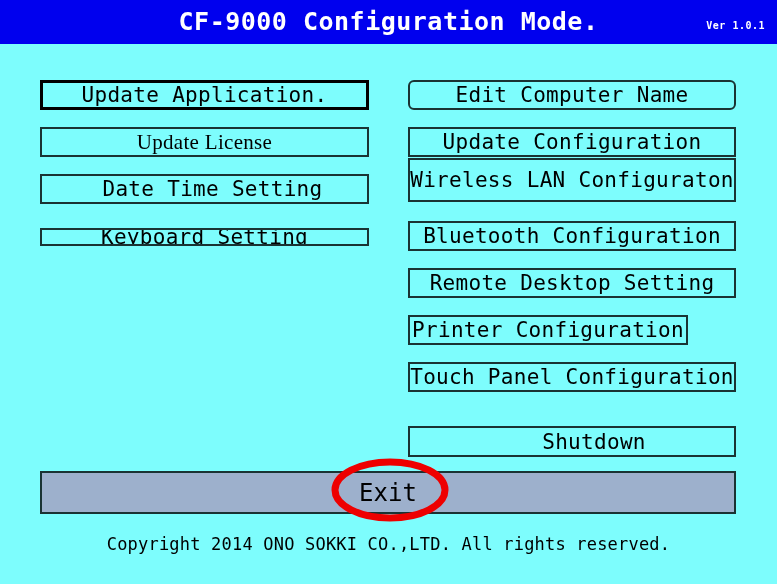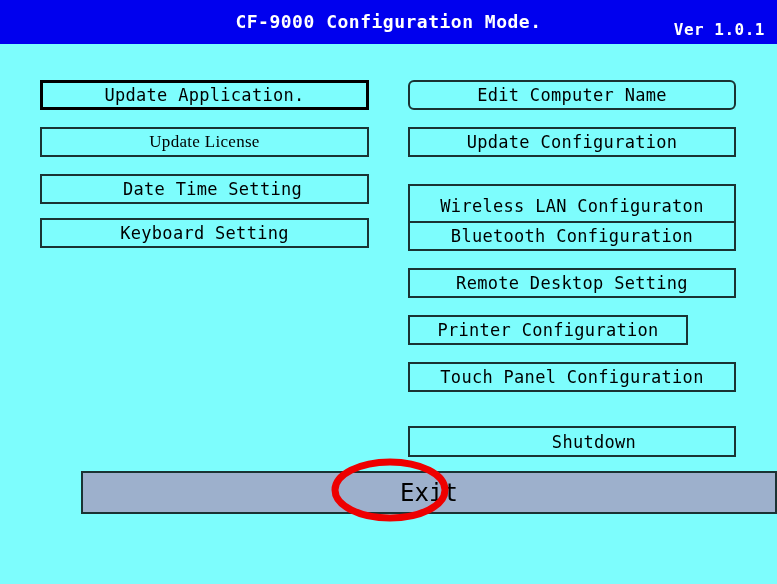--- a/index.html
+++ b/index.html
@@ -33,46 +33,46 @@
   #title-text {
     position: absolute;
     left: 0;
     top: 0;
     width: 777px;
     height: 44px;
     line-height: 44px;
     text-align: center;
     color: #ffffff;
     font-family: "DejaVu Sans Mono", monospace;
-    font-size: 18px;
+    font-size: 25px;
     font-weight: bold;
     letter-spacing: 0.5px;
     white-space: nowrap;
   }
   #version-text {
     position: absolute;
     right: 12px;
     top: 20px;
     color: #ffffff;
     font-family: "DejaVu Sans Mono", monospace;
-    font-size: 16px;
+    font-size: 10px;
     font-weight: bold;
     letter-spacing: 0.5px;
     white-space: nowrap;
   }
 
   
   .btn {
     position: absolute;
     box-sizing: border-box;
     background: #7dfdfd;
     border: 2px solid #1a3333;
     color: #000000;
     font-family: "DejaVu Sans Mono", monospace;
-    font-size: 17px;
+    font-size: 21px;
     text-align: center;
     white-space: nowrap;
     overflow: hidden;
     letter-spacing: 0.3px;
     display: flex;
     align-items: center;
     justify-content: center;
     cursor: pointer;
   }
   .btn.focused {
@@ -132,53 +132,54 @@
   <div id="left-column">
       <div class="btn focused" style="left: 40px; top: 80px; width: 329px; height: 30px;">
         <span>Update Application.</span>
       </div>
       <div class="btn" style="left: 40px; top: 127px; width: 329px; height: 30px; font-family: Liberation Serif, serif;">
         <span>Update License</span>
       </div>
       <div class="btn" style="left: 40px; top: 174px; width: 329px; height: 30px; padding-left: 16px;">
         <span>Date Time Setting</span>
       </div>
-      <div class="btn" style="left: 40px; top: 218px; width: 329px; height: 30px;">
+      <div class="btn" style="left: 40px; top: 228px; width: 329px; height: 18px;">
         <span>Keyboard Setting</span>
       </div>
     </div>
   <div id="right-column">
       <div class="btn" style="left: 408px; top: 80px; width: 328px; height: 30px; border-radius: 6px;">
         <span>Edit Computer Name</span>
       </div>
       <div class="btn" style="left: 408px; top: 127px; width: 328px; height: 30px;">
         <span>Update Configuration</span>
       </div>
-      <div class="btn" style="left: 408px; top: 184px; width: 328px; height: 44px;">
+      <div class="btn" style="left: 408px; top: 158px; width: 328px; height: 44px;">
         <span>Wireless LAN Configuraton</span>
       </div>
       <div class="btn" style="left: 408px; top: 221px; width: 328px; height: 30px;">
         <span>Bluetooth Configuration</span>
       </div>
       <div class="btn" style="left: 408px; top: 268px; width: 328px; height: 30px;">
         <span>Remote Desktop Setting</span>
       </div>
       <div class="btn" style="left: 408px; top: 315px; width: 280px; height: 30px;">
         <span>Printer Configuration</span>
       </div>
       <div class="btn" style="left: 408px; top: 362px; width: 328px; height: 30px;">
         <span>Touch Panel Configuration</span>
       </div>
       <div class="btn" style="left: 408px; top: 426px; width: 328px; height: 31px; padding-left: 44px;">
         <span>Shutdown</span>
       </div>
     </div>
 
-  <div id="exit-button" style="left: 40px; top: 471px; width: 696px; height: 43px; margin-left: 41px;">
+  <div id="exit-button" style="left: 40px; top: 471px; width: 696px; height: 43px;">
     <span>Exit</span>
   </div>
 
   <svg id="annotation-ellipse" viewBox="0 0 120 64" xmlns="http://www.w3.org/2000/svg">
     <ellipse cx="60" cy="32" rx="55" ry="28" fill="none" stroke="#ee0000" stroke-width="7"></ellipse>
   </svg>
 
+  <div id="footer-text">Copyright 2014 ONO SOKKI CO.,LTD. All rights reserved.</div>
 
 </div>
 
 </body></html>

